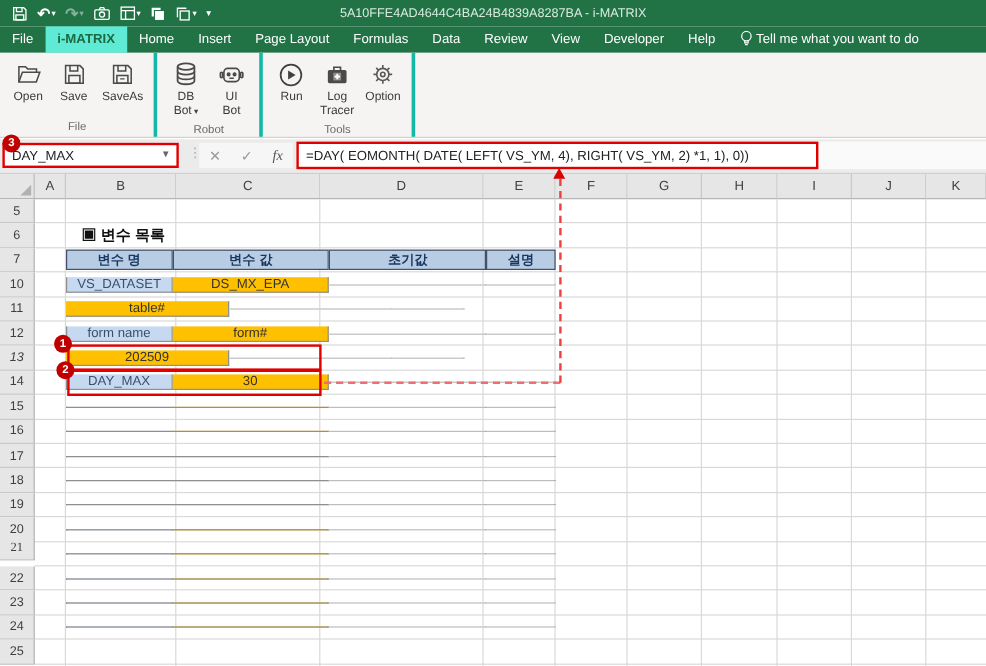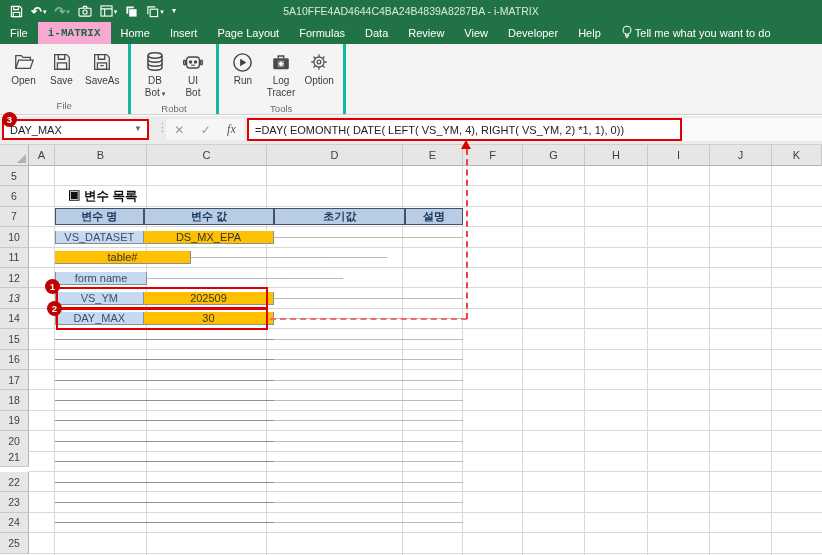--- a/index.html
+++ b/index.html
@@ -10,21 +10,21 @@
   .qat{display:flex;gap:8px;margin-left:10px;align-items:center;z-index:2;}
   .qicon{display:flex;align-items:center;color:#fff;font-size:12px;line-height:1;}
   .qicon svg{display:block;}
   .qcaret{color:#fff;font-size:7px;margin-left:1px;}
   .dim{opacity:.45;}
   .wintitle{position:absolute;left:0;right:0;text-align:center;color:#dcead z;color:#d9e9df;font-size:10.5px;}
 
   
   .tabrow{position:absolute;left:0;top:22px;width:822px;height:22px;background:#217346;display:flex;align-items:stretch;z-index:3;}
   .tab{color:#fff;font-size:11px;padding:0 10px;display:flex;align-items:center;cursor:default;}
-  .tab.active{background:#f9a8d4;color:#1d6a41;font-weight:bold;font-family:Liberation Mono, monospace;}
+  .tab.active{background:#5eead4;color:#1d6a41;font-weight:bold;}
   .tellme{color:#fff;font-size:11px;display:flex;align-items:center;gap:2px;padding:0 10px;}
 
   
   .ribbon{position:absolute;left:0;top:44px;width:822px;height:71px;background:#f5f4f2;border-bottom:1px solid #d2d0ce;display:flex;box-sizing:border-box;z-index:3;}
   .rgroup{display:flex;flex-direction:column;border-right:3px solid #14b8a6;padding:3px 6px 0;}
   .rbtns{display:flex;flex:1;gap:3px;align-items:flex-start;}
   .rbtn{display:flex;flex-direction:column;align-items:center;min-width:29px;padding:2px 3px;font-size:10px;color:#3b3b3b;line-height:1.15;text-align:center;}
   .ric{height:26px;display:flex;align-items:center;justify-content:center;}
   .glabel{text-align:center;font-size:9.5px;color:#696969;padding:3px 0 3px;}
   .caret{font-size:7px;color:#444;}
@@ -315,21 +315,21 @@
       <div class="rowhdr" style="top: 204.6px; height: 20.4px;">16</div>
       <div class="hline" style="top: 224px;"></div>
       <div class="rowhdr" style="top: 225px; height: 20.4px;">17</div>
       <div class="hline" style="top: 244.4px;"></div>
       <div class="rowhdr" style="top: 245.4px; height: 20.4px;">18</div>
       <div class="hline" style="top: 264.8px;"></div>
       <div class="rowhdr" style="top: 265.8px; height: 20.4px;">19</div>
       <div class="hline" style="top: 285.2px;"></div>
       <div class="rowhdr" style="top: 286.2px; height: 20.4px;">20</div>
       <div class="hline" style="top: 305.6px;"></div>
-      <div class="rowhdr" style="top: 302px; height: 20.4px;">21</div>
+      <div class="rowhdr" style="top: 302px; height: 20.4px; font-family: Liberation Serif, serif;">21</div>
       <div class="hline" style="top: 326px;"></div>
       <div class="rowhdr" style="top: 327px; height: 20.4px;">22</div>
       <div class="hline" style="top: 346.4px;"></div>
       <div class="rowhdr" style="top: 347.4px; height: 20.4px;">23</div>
       <div class="hline" style="top: 366.8px;"></div>
       <div class="rowhdr" style="top: 367.8px; height: 20.4px;">24</div>
       <div class="hline" style="top: 387.2px;"></div>
       <div class="rowhdr" style="top: 388.2px; height: 20.4px;">25</div>
       <div class="hline" style="top: 407.6px;"></div>
     </div>
@@ -348,25 +348,25 @@
         <div class="td init w3"></div>
         <div class="td desc w4"></div>
       </div>
       <div class="trow">
         <div class="td val w2">table#</div>
         <div class="td init w3"></div>
         <div class="td desc w4"></div>
       </div>
       <div class="trow">
         <div class="td name w1">form name</div>
-        <div class="td init w3"></div>
-        <div class="td desc w4"></div>
-      </div>
-      <div class="trow">
-        <div class="td name w1">VS_YM</div>
+        <div class="td val w2">form#</div>
+        <div class="td init w3"></div>
+        <div class="td desc w4"></div>
+      </div>
+      <div class="trow">
         <div class="td val w2">202509</div>
         <div class="td init w3"></div>
         <div class="td desc w4"></div>
       </div>
       <div class="trow">
         <div class="td name w1">DAY_MAX</div>
         <div class="td val w2">30</div>
         <div class="td init w3"></div>
         <div class="td desc w4"></div>
       </div>

